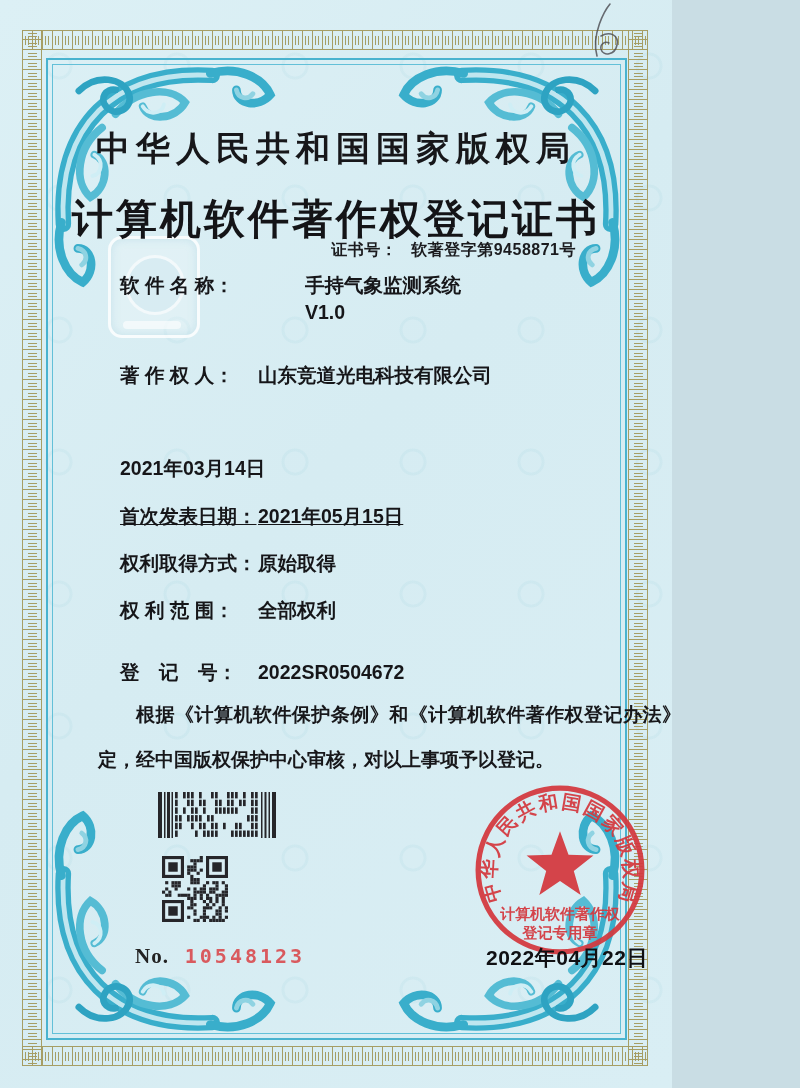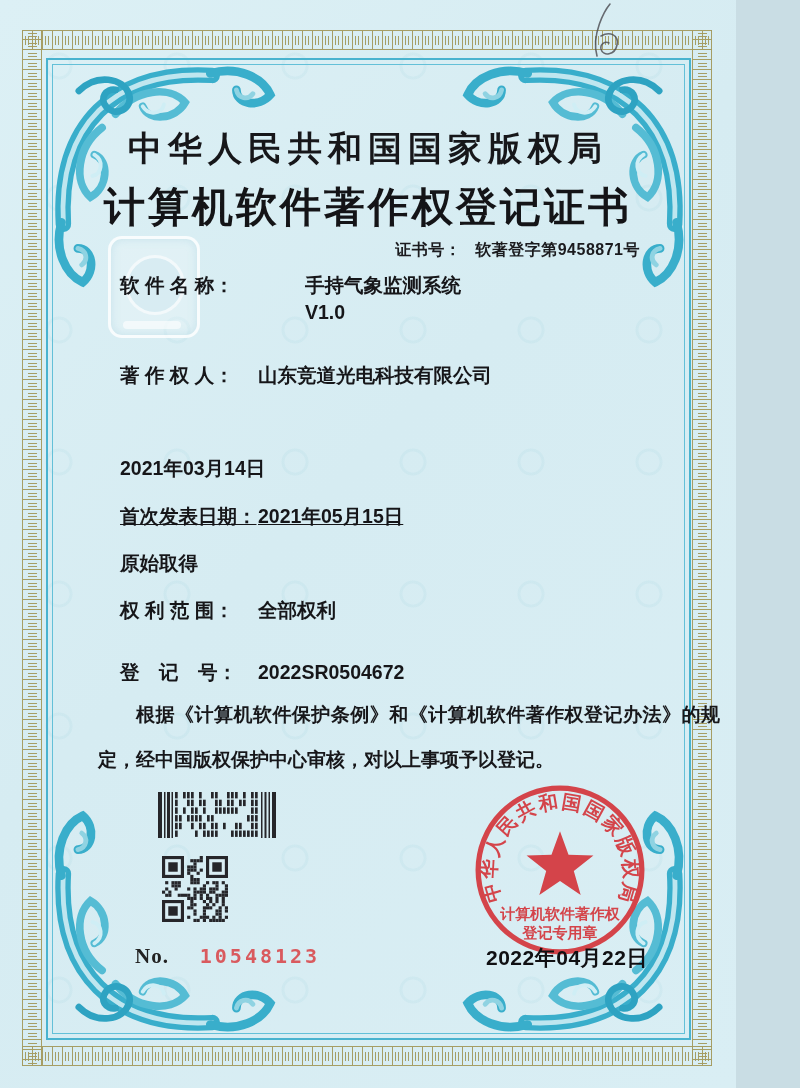--- a/index.html
+++ b/index.html
@@ -2,21 +2,21 @@
 <html><head>
 <meta charset="utf-8">
 <style>
   html,body{margin:0;padding:0;}
   body{
     width:800px;height:1088px;
     font-family:"Liberation Sans","DejaVu Sans",sans-serif;
     background:#c9dde4;
   }
   .certificate{
-    position:relative;width:736px;height:1088px;overflow:hidden;
+    position:relative;width:672px;height:1088px;overflow:hidden;
     background:#d9edf3;
     background-image:
       radial-gradient(circle 16px at 50% 50%, rgba(130,195,212,0) 10px, rgba(130,195,212,.10) 11px, rgba(130,195,212,.10) 13px, rgba(130,195,212,0) 14px),
       linear-gradient(135deg, #dcf0f5 0%, #d6ecf2 45%, #d9eef4 100%);
     background-size:118px 132px, 100% 100%;
   }
   
   .gk{position:absolute;box-sizing:border-box;opacity:.95;}
   .gk-h{
     border-top:1.4px solid #a49a5e;border-bottom:1.4px solid #a49a5e;
@@ -64,21 +64,21 @@
   .emblem::before{
     content:"";position:absolute;left:12px;bottom:6px;width:58px;height:8px;
     border-radius:4px;background:rgba(255,255,255,.6);
   }
   
   .authority{
     position:absolute;left:0;right:0;top:126px;text-align:center;
     font-size:34px;font-weight:700;letter-spacing:6px;color:#17171a;
   }
   .cert-title{
-    position:absolute;left:0;right:0;top:180px;text-align:center;
+    position:absolute;left:0;right:0;top:192px;text-align:center;
     font-size:41px;font-weight:800;letter-spacing:3px;color:#141417;
   }
   .cert-no{
     position:absolute;right:96px;top:240px;
     font-size:16px;font-weight:700;color:#1b1b1e;letter-spacing:.5px;
   }
   .cert-no .sep{display:inline-block;width:14px;}
   .fields{position:absolute;left:120px;top:0;width:600px;color:#161619;}
   .frow{position:absolute;display:flex;font-size:19.5px;font-weight:700;line-height:27px;}
   .frow .flabel{width:138px;flex:0 0 138px;}
@@ -89,21 +89,21 @@
     position:absolute;left:98px;top:692px;width:622px;
     font-size:19px;font-weight:700;color:#17171a;
     line-height:45px;text-indent:2em;text-align:justify;
   }
   
   .barcode-box{position:absolute;left:158px;top:792px;width:120px;height:46px;}
   .qr-box{position:absolute;left:162px;top:856px;width:66px;height:66px;}
   
   .serial{position:absolute;left:135px;top:944px;font-size:21px;color:#222;}
   .serial .no{font-family:"Liberation Serif","DejaVu Serif",serif;font-weight:700;letter-spacing:1px;}
-  .serial .num{color:#d95a5e;letter-spacing:3px;margin-left:25px;font-weight:600;
+  .serial .num{color:#d95a5e;letter-spacing:3px;margin-left:10px;font-weight:600;
     font-family:"DejaVu Sans Mono","Liberation Mono",monospace;font-size:20px;}
   
   .seal{position:absolute;left:472px;top:782px;width:176px;height:176px;opacity:.93;}
   .issue-date{
     position:absolute;left:486px;top:944px;width:170px;
     font-size:21px;font-weight:800;color:#101013;letter-spacing:.5px;
   }
   .pen-mark{position:absolute;left:583px;top:0;width:64px;height:62px;opacity:.8;}
   .hidden-defs{position:absolute;width:0;height:0;overflow:hidden;}
 </style>
@@ -174,20 +174,21 @@
       <span class="fvalue">山东竞道光电科技有限公司</span>
     </div>
     <div class="frow r2">
       <span class="fvalue">2021年03月14日</span>
     </div>
     <div class="frow r3">
       <span class="flabel">首次发表日期：</span>
       <span class="fvalue">2021年05月15日</span>
     </div>
     <div class="frow r4">
+      <span class="flabel">权利取得方式：</span>
       <span class="fvalue">原始取得</span>
     </div>
     <div class="frow r5">
       <span class="flabel">权 利 范 围：</span>
       <span class="fvalue">全部权利</span>
     </div>
     <div class="frow r6">
       <span class="flabel">登　记　号：</span>
       <span class="fvalue">2022SR0504672</span>
     </div>

